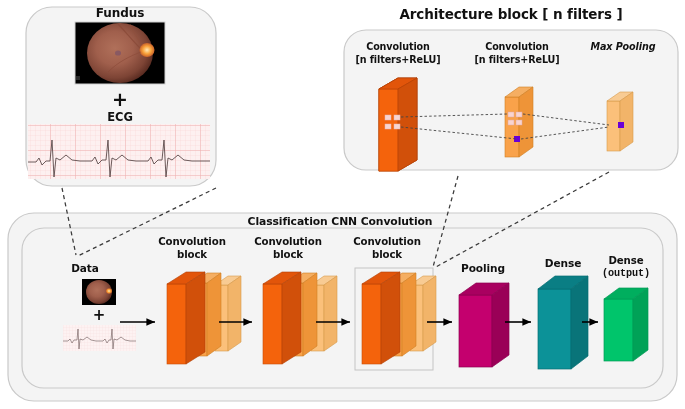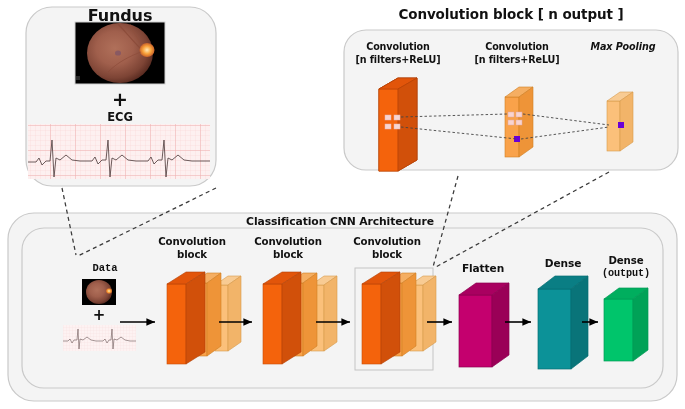--- a/index.html
+++ b/index.html
@@ -205,46 +205,46 @@
   <g stroke="#000" stroke-width="1.6" fill="none" marker-end="url(#ah)">
     <line x1="120" y1="322" x2="155" y2="322"></line>
     <line x1="219" y1="322" x2="252" y2="322"></line>
     <line x1="316" y1="322" x2="350" y2="322"></line>
     <line x1="427" y1="322" x2="452" y2="322"></line>
     <line x1="505" y1="322" x2="531" y2="322"></line>
     <line x1="582" y1="322" x2="598" y2="322"></line>
   </g>
 </svg>
 
-<div class="lbl" style="left:76px;top:6px;width:88px;font-size:16px;">Fundus</div>
+<div class="lbl" style="left:76px;top:6px;width:88px;font-size:12px;">Fundus</div>
 <div class="lbl" style="left:96px;top:88px;width:48px;font-size:19px;">+</div>
 <div class="lbl" style="left:96px;top:110px;width:48px;font-size:11.5px;">ECG</div>
 
-<div class="lbl" style="left:352px;top:6px;width:318px;font-size:13.5px;">Convolution block [ n output ]</div>
+<div class="lbl" style="left:352px;top:6px;width:318px;font-size:13.5px;">Architecture block [ n filters ]</div>
 
 <div class="lbl" style="left:345px;top:41px;width:106px;font-size:9.6px;">Convolution</div>
 <div class="lbl" style="left:345px;top:54px;width:106px;font-size:9.6px;">[n filters+ReLU]</div>
 
 <div class="lbl" style="left:464px;top:41px;width:106px;font-size:9.6px;">Convolution</div>
 <div class="lbl" style="left:464px;top:54px;width:106px;font-size:9.6px;">[n filters+ReLU]</div>
 
 <div class="lbl" style="left:570px;top:41px;width:106px;font-size:9.6px;font-style:italic;">Max Pooling</div>
 
-<div class="lbl" style="left:190px;top:215px;width:300px;font-size:10.8px;">Classification CNN Architecture</div>
-
-<div class="lbl" style="left:74px;top:262px;width:62px;font-size:10.5px;font-family:Liberation Mono, monospace;">Data</div>
+<div class="lbl" style="left:190px;top:215px;width:300px;font-size:10.8px;">Classification CNN Convolution</div>
+
+<div class="lbl" style="left:54px;top:262px;width:62px;font-size:10.5px;">Data</div>
 <div class="lbl" style="left:76px;top:306px;width:46px;font-size:15px;">+</div>
 
 <div class="lbl" style="left:143px;top:236px;width:98px;font-size:10.2px;">Convolution</div>
 <div class="lbl" style="left:143px;top:249px;width:98px;font-size:10.2px;">block</div>
 
 <div class="lbl" style="left:239px;top:236px;width:98px;font-size:10.2px;">Convolution</div>
 <div class="lbl" style="left:239px;top:249px;width:98px;font-size:10.2px;">block</div>
 
 <div class="lbl" style="left:338px;top:236px;width:98px;font-size:10.2px;">Convolution</div>
 <div class="lbl" style="left:338px;top:249px;width:98px;font-size:10.2px;">block</div>
 
-<div class="lbl" style="left:445px;top:262px;width:76px;font-size:10.6px;">Flatten</div>
+<div class="lbl" style="left:445px;top:262px;width:76px;font-size:10.6px;">Pooling</div>
 
 <div class="lbl" style="left:525px;top:257px;width:76px;font-size:10.6px;">Dense</div>
 
 <div class="lbl" style="left:590px;top:255px;width:72px;font-size:10.2px;">Dense</div>
 <div class="lbl" style="left:590px;top:268px;width:72px;font-size:10.2px;font-family:Liberation Mono, monospace;">(output)</div>
 
 </body></html>

